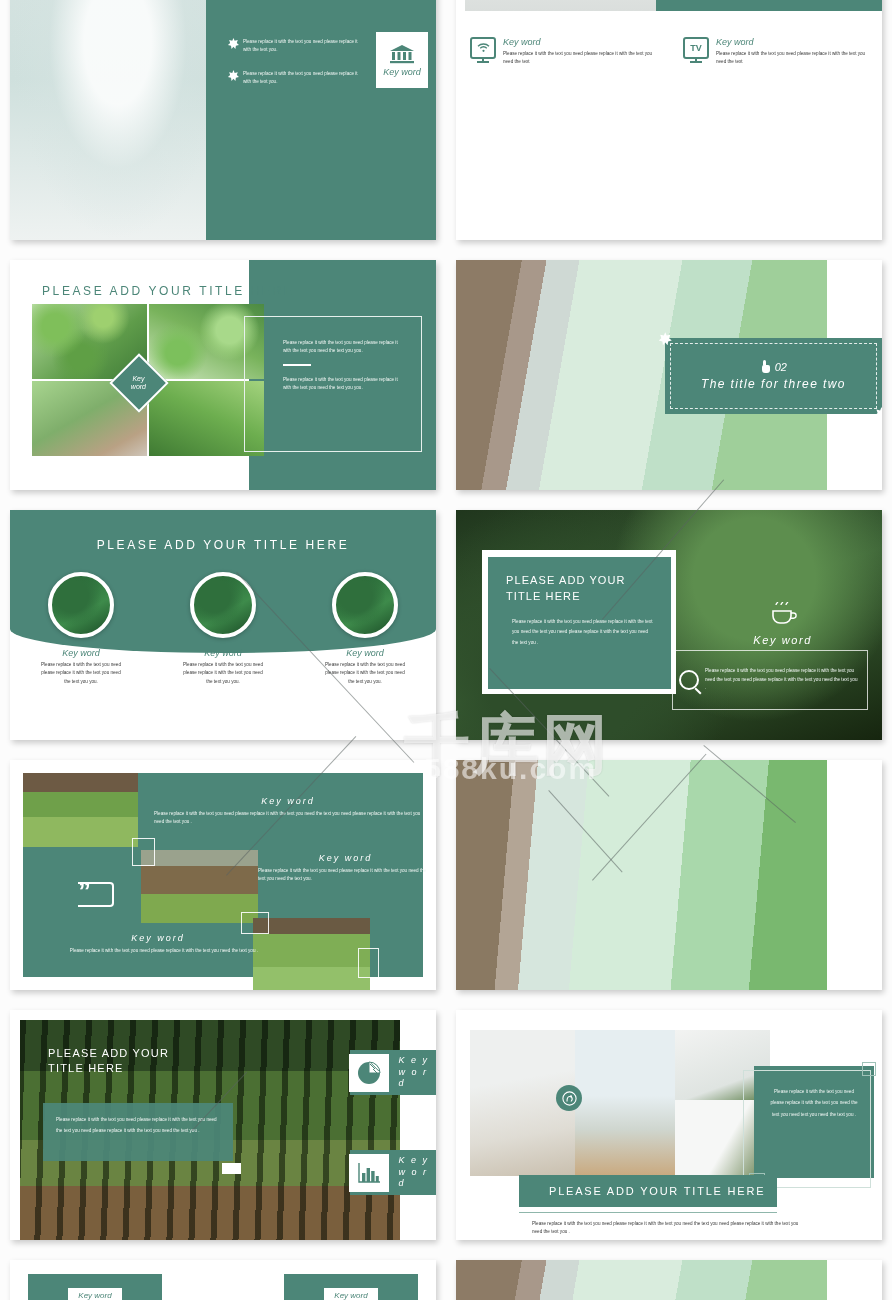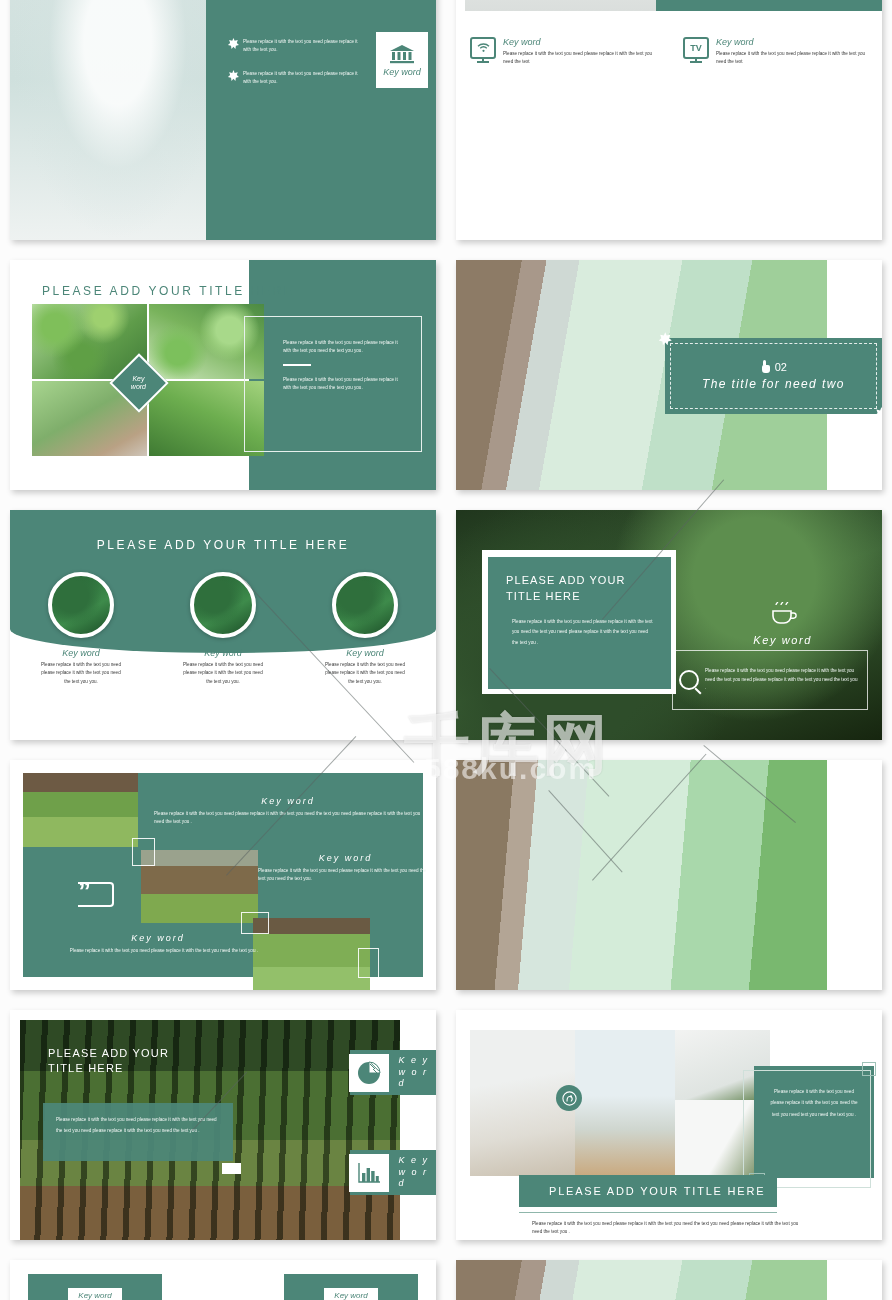--- a/index.html
+++ b/index.html
@@ -147,21 +147,21 @@
   .s3-rule{ width:28px;height:2px;background:#fff;margin:9px 0 10px 0;}
 
   
   .div-img { position:absolute; left:0; top:0; width:87%; height:100%; }
   .div-card {
     position:absolute; right:0; top:34%; width:51%; height:33%;
     background:#4c8678; display:flex; flex-direction:column;
     align-items:center; justify-content:center;
   }
   .div-card .dash { position:absolute; inset:5px; border:1px dashed rgba(255,255,255,.85); }
-  .div-num { color:#fff; font-size:11px; display:flex; align-items:center; gap:4px; }
+  .div-num { color:#fff; font-style:italic; font-size:11px; display:flex; align-items:center; gap:4px; }
   .div-t { color:#fff; font-style:italic; font-size:12px; letter-spacing:1.4px; margin-top:4px; }
   .burst {
     position:absolute; width:13px; height:13px; background:#fff;
     clip-path: polygon(50% 0%,61% 26%,89% 19%,80% 46%,100% 64%,72% 71%,68% 100%,50% 80%,32% 100%,28% 71%,0% 64%,20% 46%,11% 19%,39% 26%);
   }
   .burst.tl { left:-6px; top:-6px; }
   .burst.br { right:-6px; bottom:-6px; }
   .hand-icon{ width:11px;height:12px;position:relative;display:inline-block;}
   .hand-icon::before{content:"";position:absolute;left:2px;top:4px;width:8px;height:8px;border-radius:2px 2px 3px 3px;background:#fff;}
   .hand-icon::after{content:"";position:absolute;left:3px;top:-1px;width:3px;height:6px;border-radius:2px;background:#fff;}
@@ -316,21 +316,21 @@
       <div class="slide">
         <div class="div-img ph ph-bark"></div>
         <div class="div-card">
           <div class="dash"></div>
           <div class="burst tl"></div>
           <div class="burst br"></div>
           <div class="div-num">
             <span class="hand-icon"></span>
             <span>02</span>
           </div>
-          <div class="div-t">The title for need two</div>
+          <div class="div-t">The title for three two</div>
         </div>
       </div>
     </div>
 
     <div class="cell">
       <div class="slide">
         <div class="s5-top"></div>
         <div class="s5-title title-caps on-teal">PLEASE ADD YOUR TITLE HERE</div>
         <div class="s5-cols">
           <div class="s5-col">

